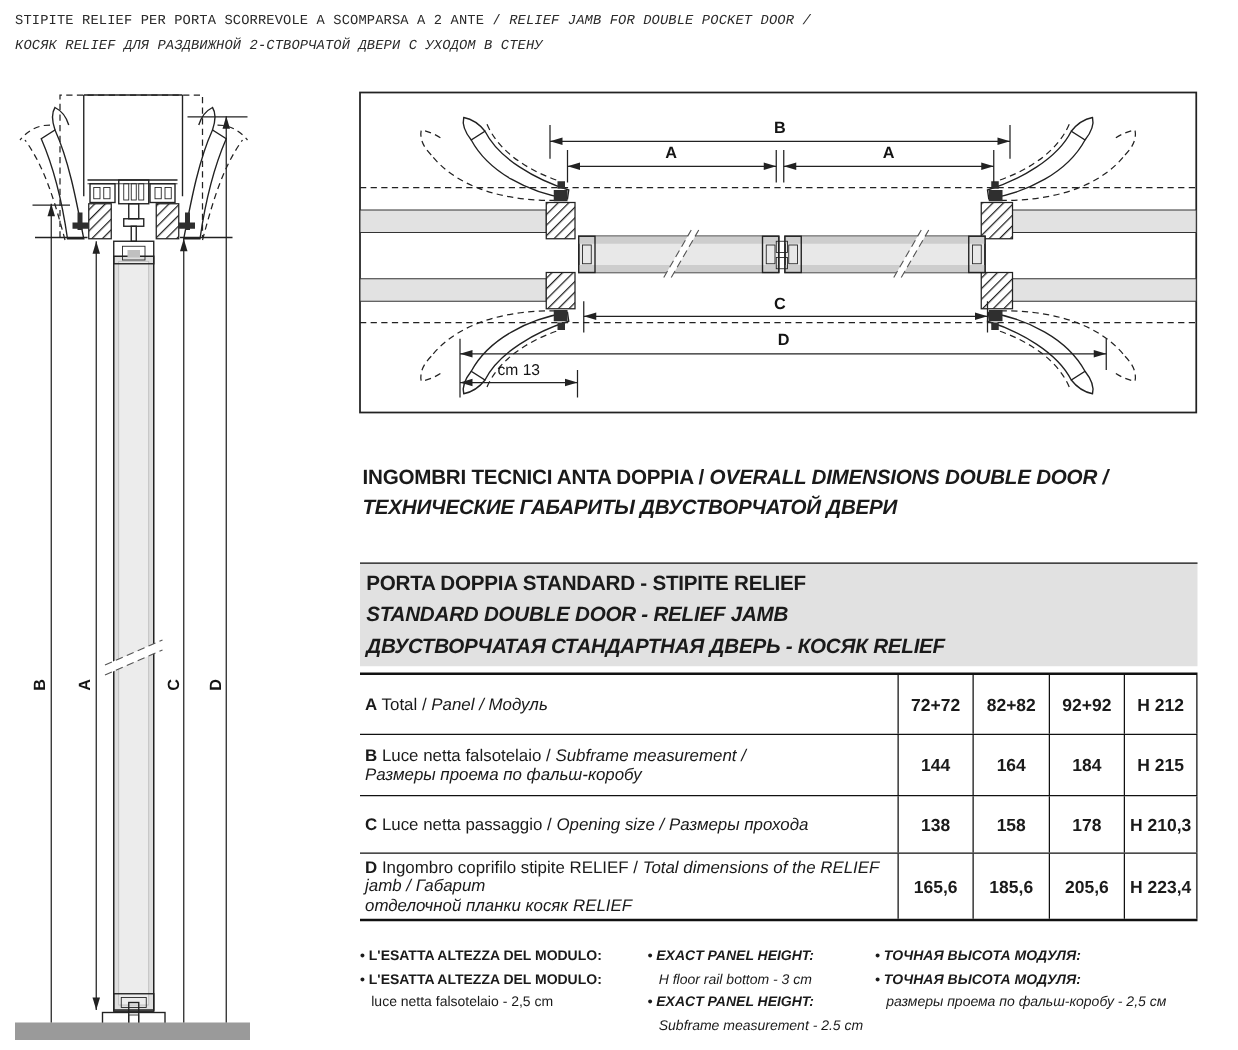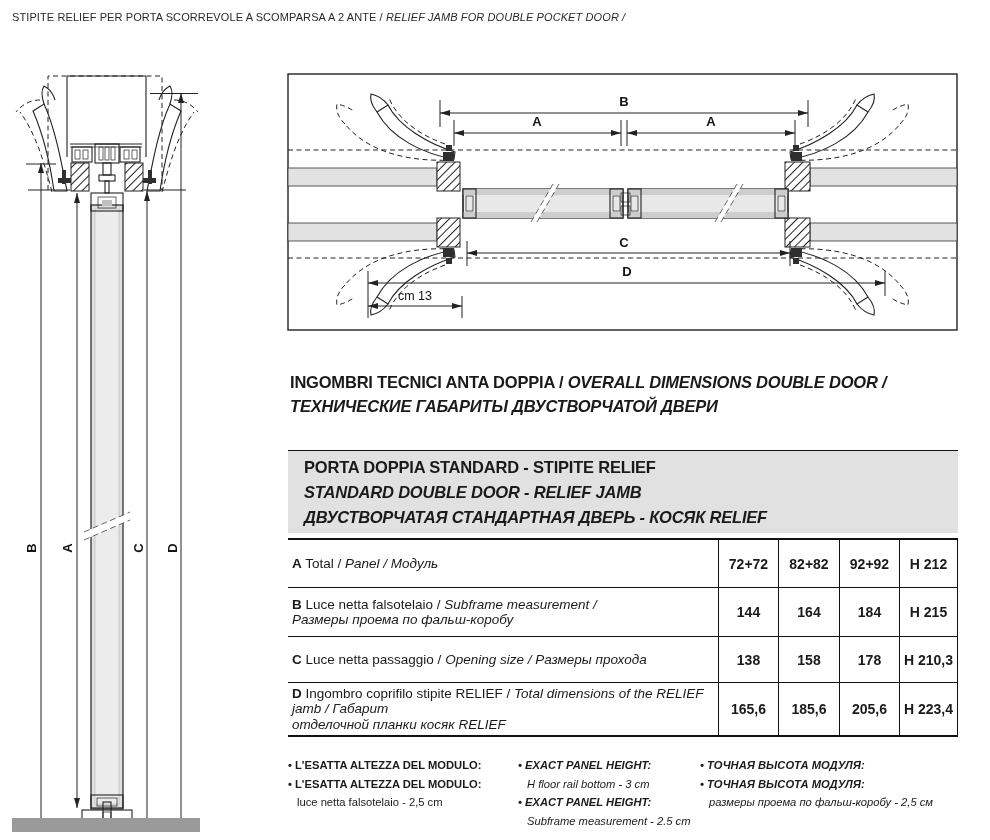--- a/index.html
+++ b/index.html
@@ -1,25 +1,25 @@
 <!DOCTYPE html>
 <html><head>
 <meta charset="utf-8">
 <style>
   html,body{margin:0;padding:0;background:#fff;}
   .page{position:relative;width:990px;height:840px;background:#fff;overflow:hidden;
         font-family:"Liberation Sans",sans-serif;color:#1a1a1a;}
   
-  .hdr{position:absolute;left:12px;top:7px;font-size:11px;line-height:20px;color:#2a2a2a;letter-spacing:.1px;}
+  .hdr{position:absolute;left:12px;top:7px;font-size:11px;line-height:20px;color:#2a2a2a;letter-spacing:.1px;font-family:Liberation Mono, monospace;}
   .it{font-style:italic;}
   
   .sect{position:absolute;left:290px;top:370px;font-size:16.5px;font-weight:bold;line-height:24px;letter-spacing:-.2px;}
   
   .tbox{position:absolute;left:288px;top:450px;width:670px;height:83px;background:#e1e1e1;
-        border-top:1.6px solid #111;box-sizing:border-box;padding:4px 0 0 16px;
+        border-top:1.6px solid #111;box-sizing:border-box;padding:4px 0 0 5px;
         font-size:16.5px;font-weight:bold;line-height:25px;letter-spacing:-.2px;}
   
   .dtable{position:absolute;left:288px;top:538px;width:670px;border-top:2.5px solid #111;border-bottom:2.5px solid #111;}
   .trow{display:flex;}
   .trow + .trow{border-top:1.5px solid #111;}
   .r1{height:47px;} .r2{height:48px;} .r3{height:45px;} .r4{height:52px;}
   .lab{width:430px;box-sizing:border-box;display:flex;flex-direction:column;justify-content:center;
        padding-left:4px;font-size:13.5px;line-height:15.5px;}
   .lab b{font-weight:bold;}
   .lab .l2:empty{display:none;}
@@ -45,20 +45,21 @@
   .dimlab{font-family:"Liberation Sans",sans-serif;font-weight:bold;font-size:13px;fill:#141414;}
   .dimlabS{font-family:"Liberation Sans",sans-serif;font-weight:normal;font-size:12.5px;fill:#141414;}
 </style>
 </head>
 <body>
 
 <div class="page">
 
   <div class="hdr">
     <div><span>STIPITE RELIEF PER PORTA SCORREVOLE A SCOMPARSA A 2 ANTE / </span><span class="it">RELIEF JAMB FOR DOUBLE POCKET DOOR /</span></div>
+    <div class="it">КОСЯК RELIEF ДЛЯ РАЗДВИЖНОЙ 2-СТВОРЧАТОЙ ДВЕРИ С УХОДОМ В СТЕНУ</div>
   </div>
 
   <svg style="left:0;top:60px" width="250" height="780" viewBox="0 0 250 780">
     <defs>
       <pattern id="hatchL" width="6" height="6" patternUnits="userSpaceOnUse" patternTransform="rotate(45)">
         <rect width="6" height="6" fill="#fff"></rect>
           <line x1="0" y1="0" x2="0" y2="6" stroke="#222" stroke-width="2"></line>
       </pattern>
       <g id="lTrim">
         <path class="dln" d="M52,132 C44,102 36,74 20,52"></path>

